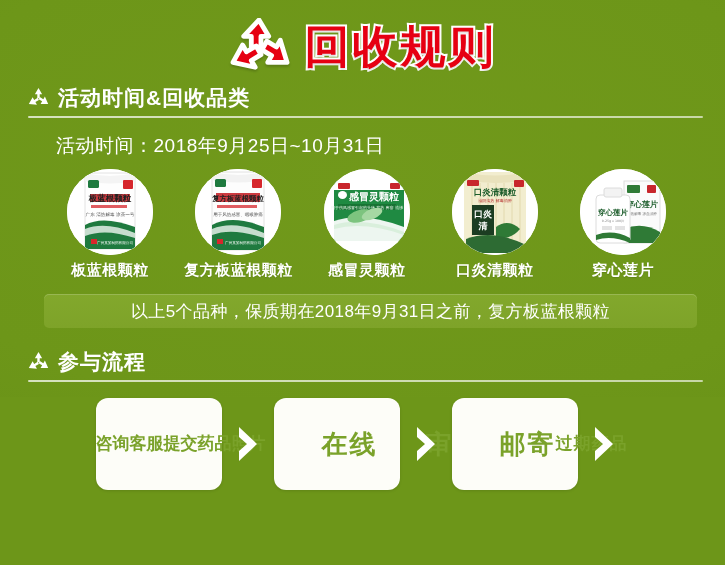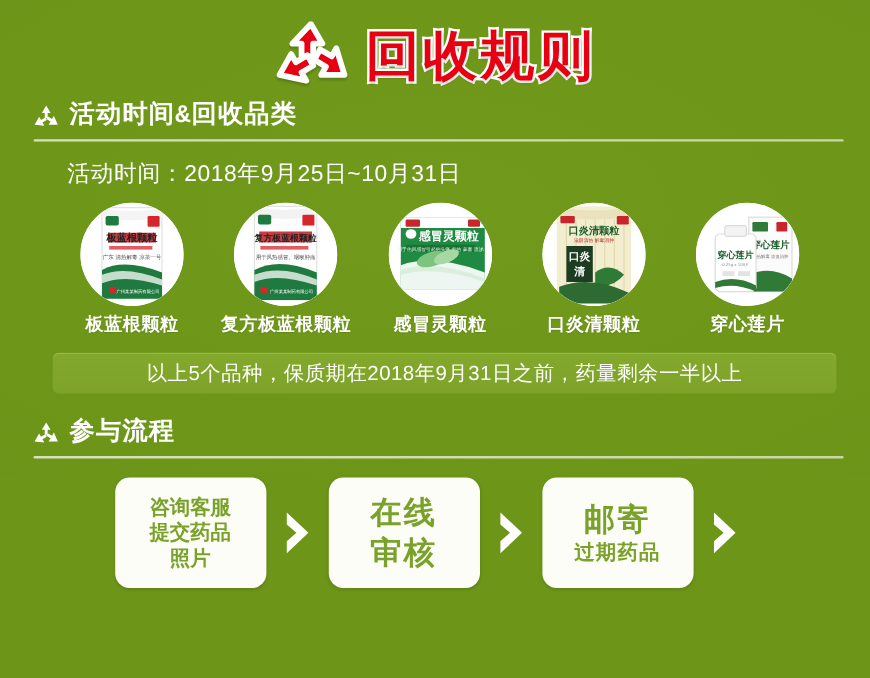--- a/index.html
+++ b/index.html
@@ -54,21 +54,20 @@
     width: 21px; height: 19px;
     flex: none;
   }
   .recycle-small svg { width: 100%; height: 100%; display: block; }
   .section-title {
     color: #ffffff;
     font-size: 21px;
     font-weight: bold;
     letter-spacing: 1px;
     line-height: 1.1;
-    font-family: Liberation Mono, monospace;
   }
   .divider {
     height: 2px;
     background: linear-gradient(to right, rgba(255,255,255,.72), rgba(255,255,255,.62));
     margin: 7px 22px 0 28px;
     border-radius: 2px;
   }
 
   
   .info-block {
@@ -150,34 +149,33 @@
     gap: 0;
     margin: 16px 0 0 0;
     padding: 0 52px;
   }
   .flow-box {
     background: #fdfdf8;
     border-radius: 12px;
     width: 126px;
     height: 92px;
     display: flex;
-    flex-direction: column;
-    align-items: center;
-    justify-content: center;
+    flex-direction: row;
+    align-items: center;
     box-shadow: 0 1px 3px rgba(0,0,0,.12);
     flex: none;
   }
   .fb-line {
     color: #7aa22a;
     font-weight: bold;
     line-height: 1.26;
     white-space: nowrap;
   }
   .sz-m { font-size: 17px; }
-  .sz-l { font-size: 26px; letter-spacing: 2px; }
+  .sz-l { font-size: 26px; letter-spacing: 2px; margin-left: 48px; }
   .sz-s { font-size: 17px; letter-spacing: 1px; }
   .red  { color: #e60012; }
   .chev {
     width: 52px;
     display: flex;
     align-items: center;
     justify-content: center;
     flex: none;
   }
   .chev svg { display: block; }
@@ -369,21 +367,21 @@
             <path d="M16 66 q17 -6 34 3 v5 q-18 -8 -34 -3 z" fill="#2f7a36"></path>
           </g>
         </svg>
       </div>
       <div class="prod-label">穿心莲片</div>
     </div>
 
   </div>
 
   <div class="note-bar">
-    <span class="note-text">以上5个品种，保质期在2018年9月31日之前，药量剩余一半以上</span>
+    <span class="note-text">以上5个品种，保质期在2018年9月31日之前，复方板蓝根颗粒</span>
   </div>
 
   <div class="section-head" style="margin-top:22px;">
     <span class="recycle-small">
       <svg viewBox="0 0 24 22" xmlns="http://www.w3.org/2000/svg">
         <g fill="#ffffff">
           <path d="M12 0 L16.2 7.2 L13.4 7.2 L13.4 12 L10.6 12 L10.6 7.2 L7.8 7.2 Z"></path>
           <path d="M0.8 18.4 L5.2 10.8 L7 13.8 L11.1 11.4 L12.5 13.9 L8.4 16.3 L10.2 19.4 Z"></path>
           <path d="M23.2 18.4 L14.4 18.4 L16.2 15.4 L12.1 13 L13.5 10.5 L17.6 12.9 L19.4 9.8 Z"></path>
         </g>

